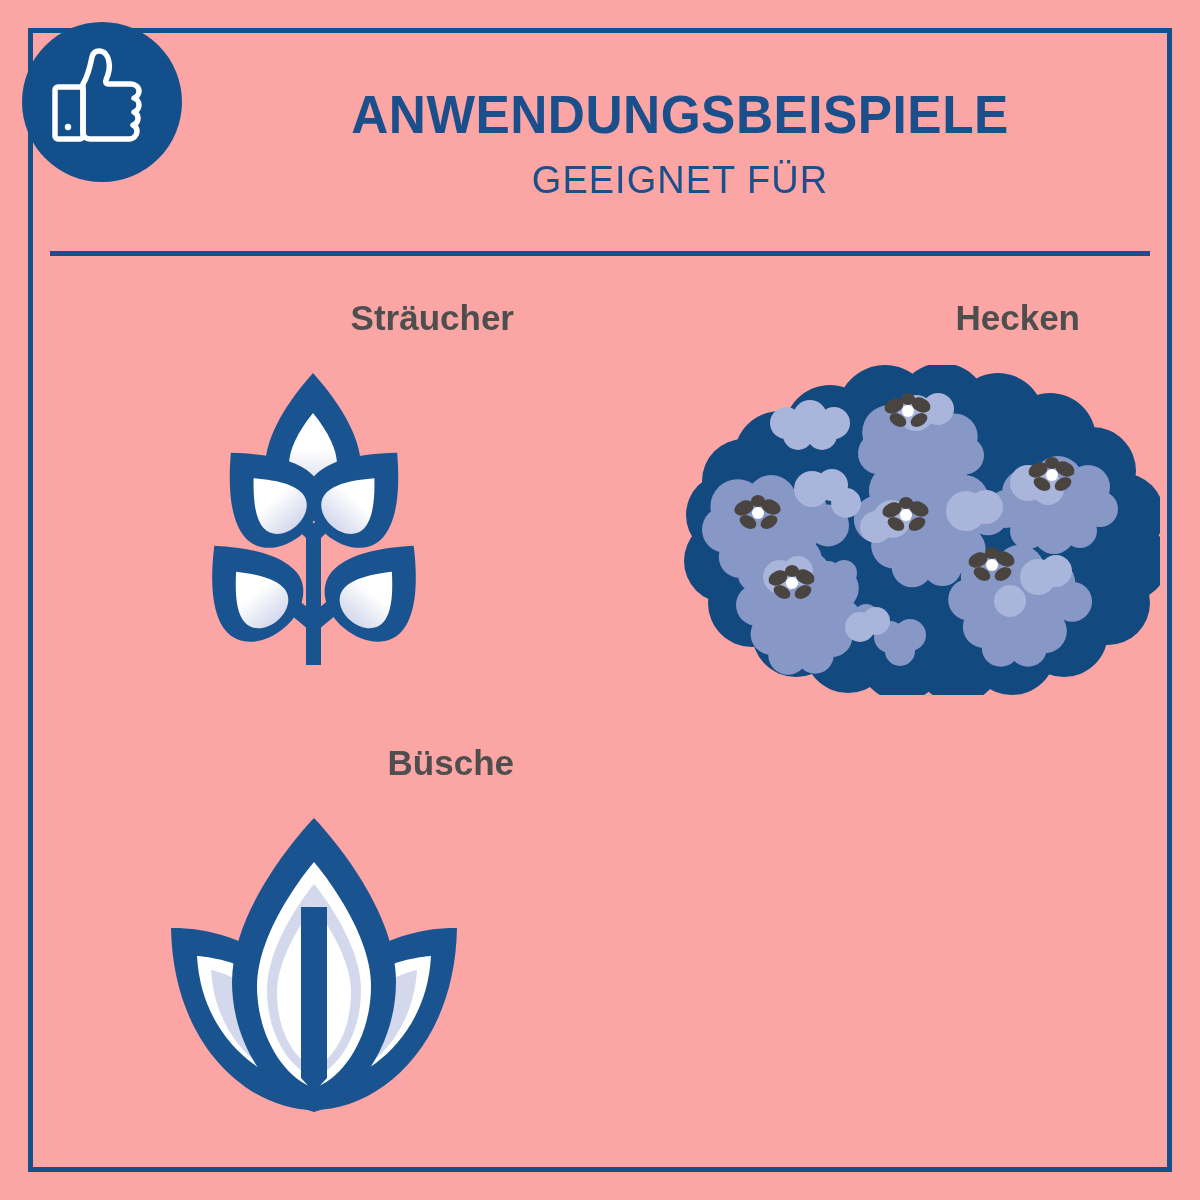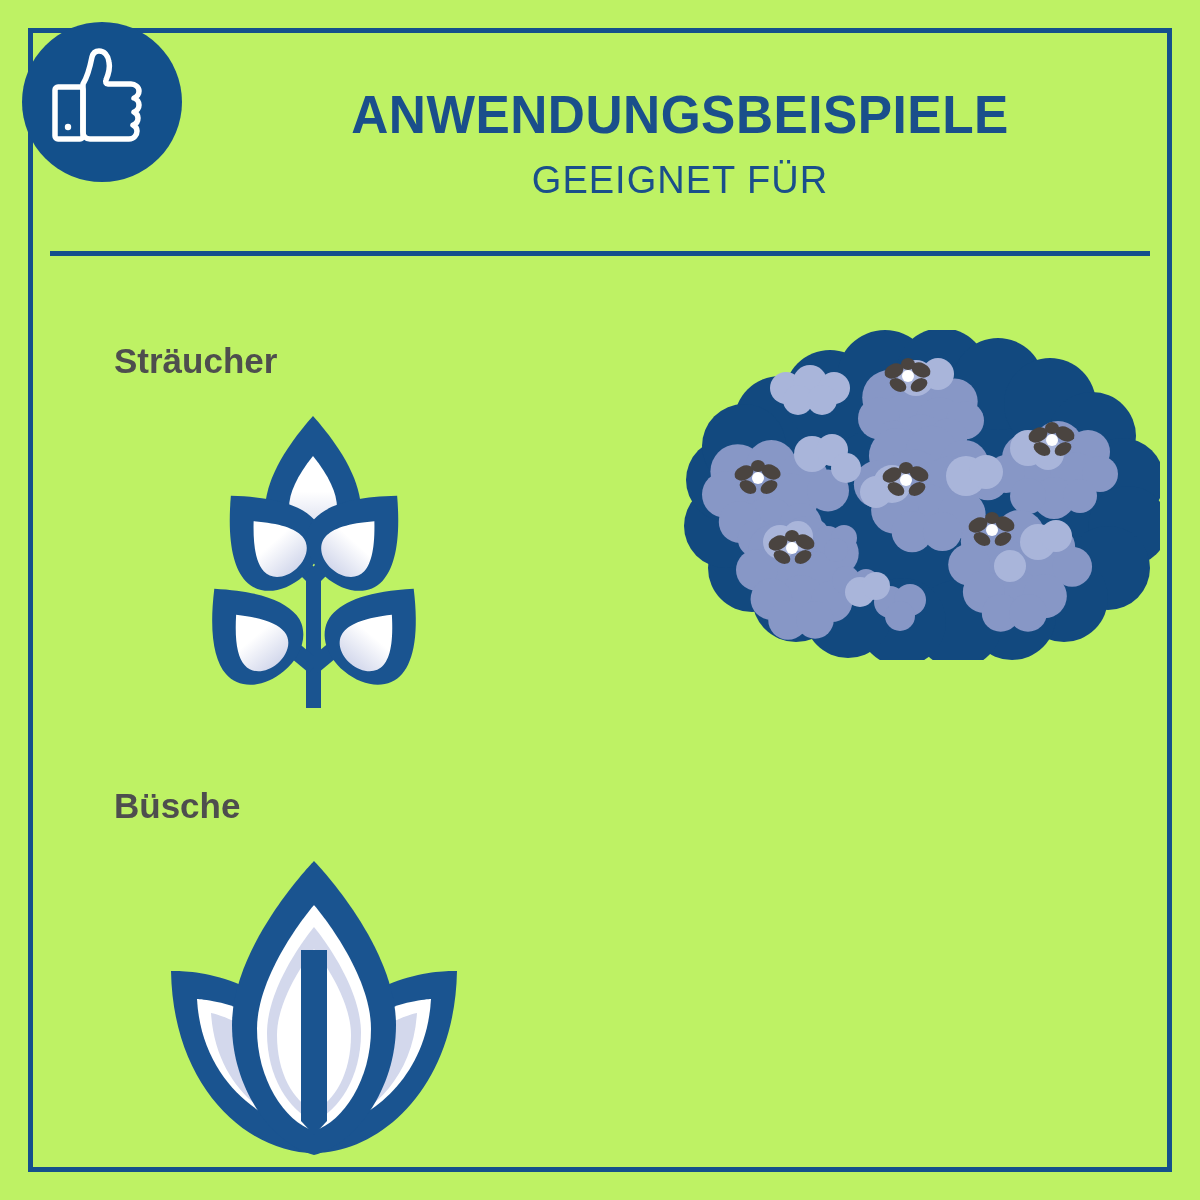--- a/index.html
+++ b/index.html
@@ -11,21 +11,21 @@
     width: 1200px;
     height: 1200px;
     font-family: "Liberation Sans", sans-serif;
     overflow: hidden;
   }
 
   #page {
     position: relative;
     width: 1200px;
     height: 1200px;
-    background: #bef264;
+    background: #fca5a5;
   }
 
   
   .frame {
     position: absolute;
     left: 28px;
     top: 28px;
     width: 1144px;
     height: 1144px;
     box-sizing: border-box;
@@ -88,24 +88,23 @@
   }
 
   
   .cell {
     position: absolute;
   }
   .cell-label {
     font-size: 35px;
     font-weight: 700;
     color: #4E4E4E;
-    text-align: left;
+    text-align: right;
     white-space: nowrap;
     line-height: 1;
-    margin-top: 43px;
   }
   .cell-art {
     position: relative;
     margin-top: 30px;
   }
   .cell-art svg { display: block; margin: 0 auto; }
 
   
   #cell-straeucher { left: 114px; top: 300px; width: 400px; }
   #cell-hecken     { left: 680px; top: 300px; width: 400px; }
@@ -238,20 +237,21 @@
                      C256 258 244 266 230 266
                      C216 266 204 258 204 246
                      C204 235 212 221 230 202 Z" fill="url(#dropGrad)"></path>
           </g>
         </g>
       </svg>
     </div>
   </div>
 
   <div class="cell" id="cell-hecken">
+    <div class="cell-label">Hecken</div>
     <div class="cell-art">
       <svg width="480" height="330" viewBox="0 0 480 330">
         <g>
 
           <g fill="#12497F">
             <ellipse cx="240" cy="165" rx="196" ry="128"></ellipse>
 
             <circle cx="100" cy="92" r="46"></circle>
             <circle cx="150" cy="66" r="46"></circle>
             <circle cx="205" cy="48" r="48"></circle>

